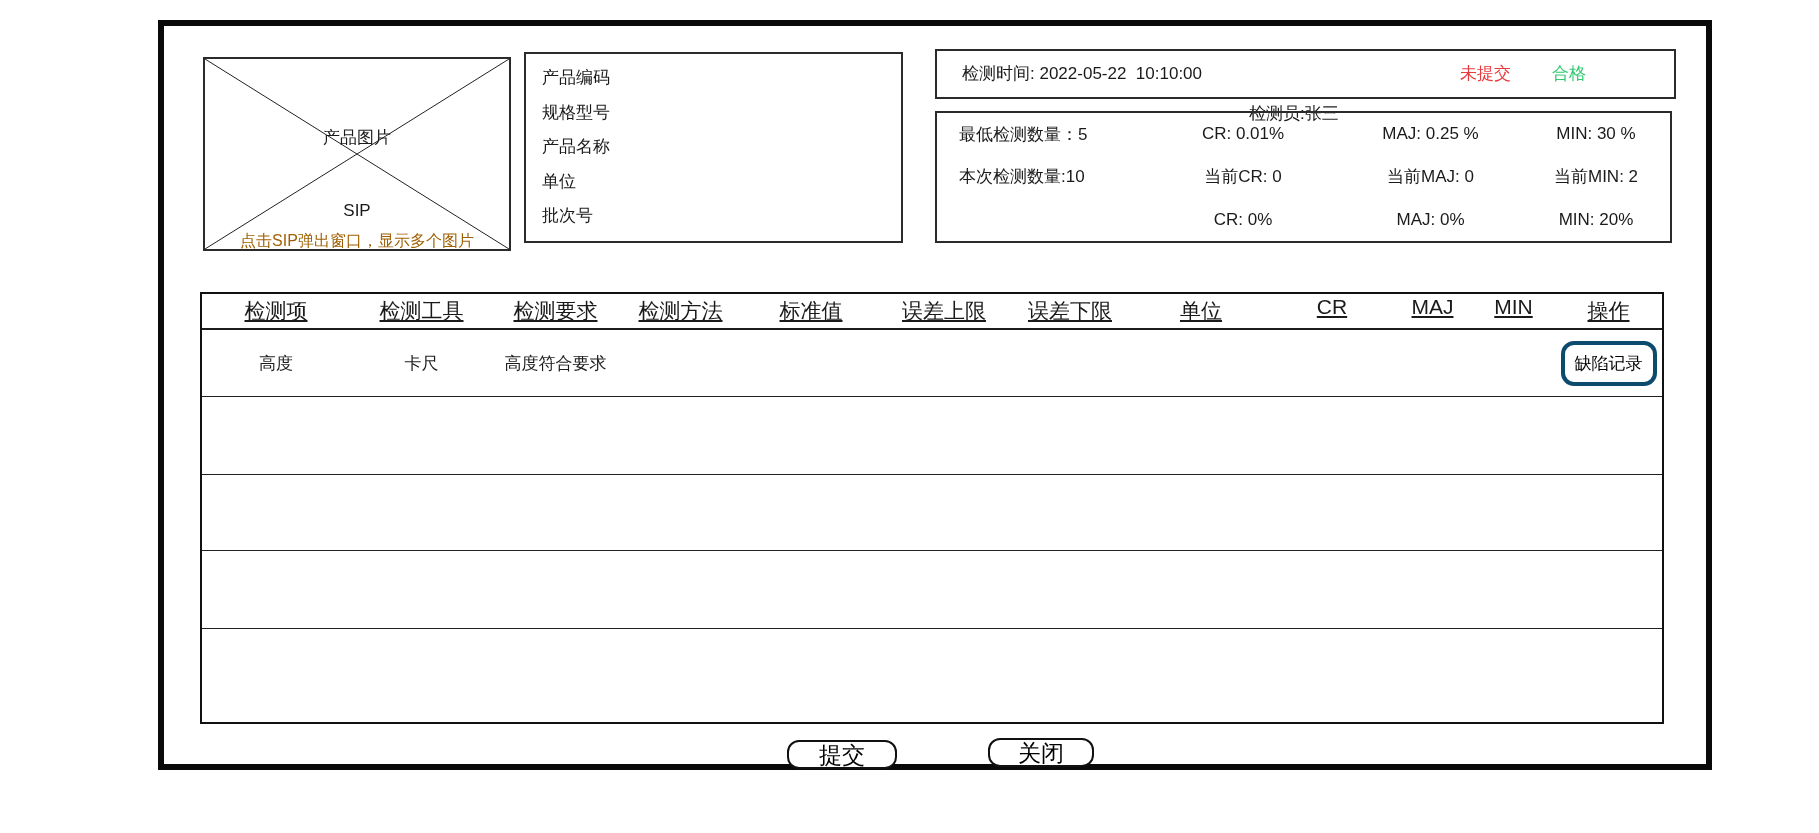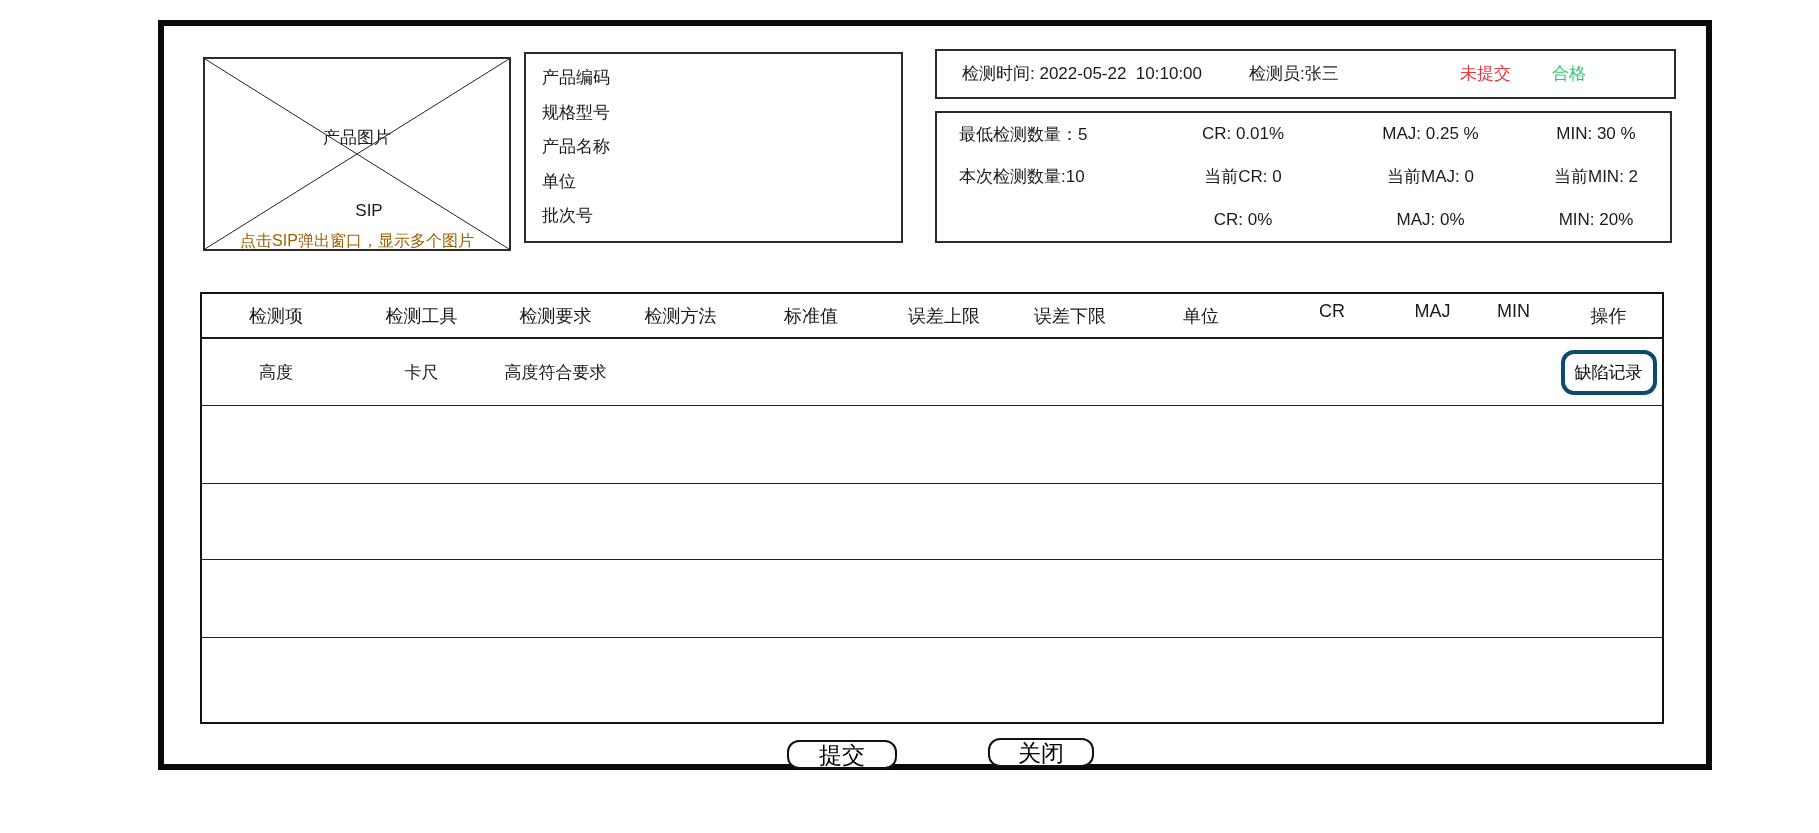--- a/index.html
+++ b/index.html
@@ -7,51 +7,51 @@
         font-family:"Liberation Sans", sans-serif;color:#1a1a1a;}
   .frame{position:absolute;left:158px;top:20px;width:1542px;height:738px;
          border:6px solid #0a0a0a;background:#ffffff;}
   
 
   
   .img-box{position:absolute;left:39px;top:31px;width:304px;height:190px;border:2px solid #2b2b2b;}
   .img-box svg{position:absolute;left:0;top:0;width:100%;height:100%;}
   .img-text{position:absolute;left:0;width:100%;text-align:center;font-size:17px;background:transparent;}
   .img-title{top:67px;}
-  .img-sip{top:142px;padding-left:12px;}
+  .img-sip{top:142px;}
   .img-note{top:172px;font-size:16px;color:#a16207;white-space:nowrap;}
 
   
   .fields-box{position:absolute;left:360px;top:26px;width:379px;height:191px;border:2px solid #2b2b2b;
               display:flex;flex-direction:column;justify-content:space-between;
               padding:12px 0 14px 16px;box-sizing:border-box;font-size:17px;}
 
   
   .info-box{position:absolute;left:771px;top:23px;width:737px;height:46px;border:2px solid #2b2b2b;
             font-size:17px;}
   .info-box span{position:absolute;top:0;line-height:46px;white-space:pre;}
   .info-time{left:25px;}
-  .info-inspector{left:312px;}
+  .info-inspector{left:312px;margin-top:40px;}
   .info-unsubmitted{left:523px;color:#e8393d;}
   .info-qualified{left:615px;color:#2fc871;}
 
   
   .stats-box{position:absolute;left:771px;top:85px;width:737px;height:132px;border:2px solid #2b2b2b;
              display:grid;grid-template-columns:188px 192px 183px 1fr;grid-template-rows:1fr 1fr 1fr;
              align-items:center;padding-left:22px;box-sizing:border-box;font-size:17px;}
   .stats-box .c{text-align:center;white-space:pre;}
   .stats-box .l{text-align:left;white-space:pre;}
 
   
   .table{position:absolute;left:36px;top:266px;width:1464px;height:432px;border:2px solid #111;
          display:flex;flex-direction:column;box-sizing:border-box;}
   .trow{display:grid;grid-template-columns:148px 143px 125px 125px 136px 130px 122px 140px 122px 79px 83px 1fr;
         align-items:center;box-sizing:border-box;}
   .trow > div{text-align:center;white-space:nowrap;}
-  .thead{height:45px;border-bottom:2px solid #1c1c1c;font-size:18px;}
+  .thead{height:36px;border-bottom:2px solid #1c1c1c;font-size:21px;text-decoration:underline;}
   .thead .raised{position:relative;top:-4px;}
   .r1{height:67px;border-bottom:1.5px solid #222;font-size:17px;}
   .r2{height:78px;border-bottom:1.5px solid #222;}
   .r3{height:76px;border-bottom:1.5px solid #222;}
   .r4{height:78px;border-bottom:1.5px solid #222;}
   .r5{flex:1;}
 
   .defect-btn{display:inline-block;min-width:96px;padding:7px 10px;border:4px solid #0c4a6e;border-radius:13px;
               background:#fff;font-size:17px;text-align:center;cursor:pointer;
               font-family:Liberation Mono, monospace;}

